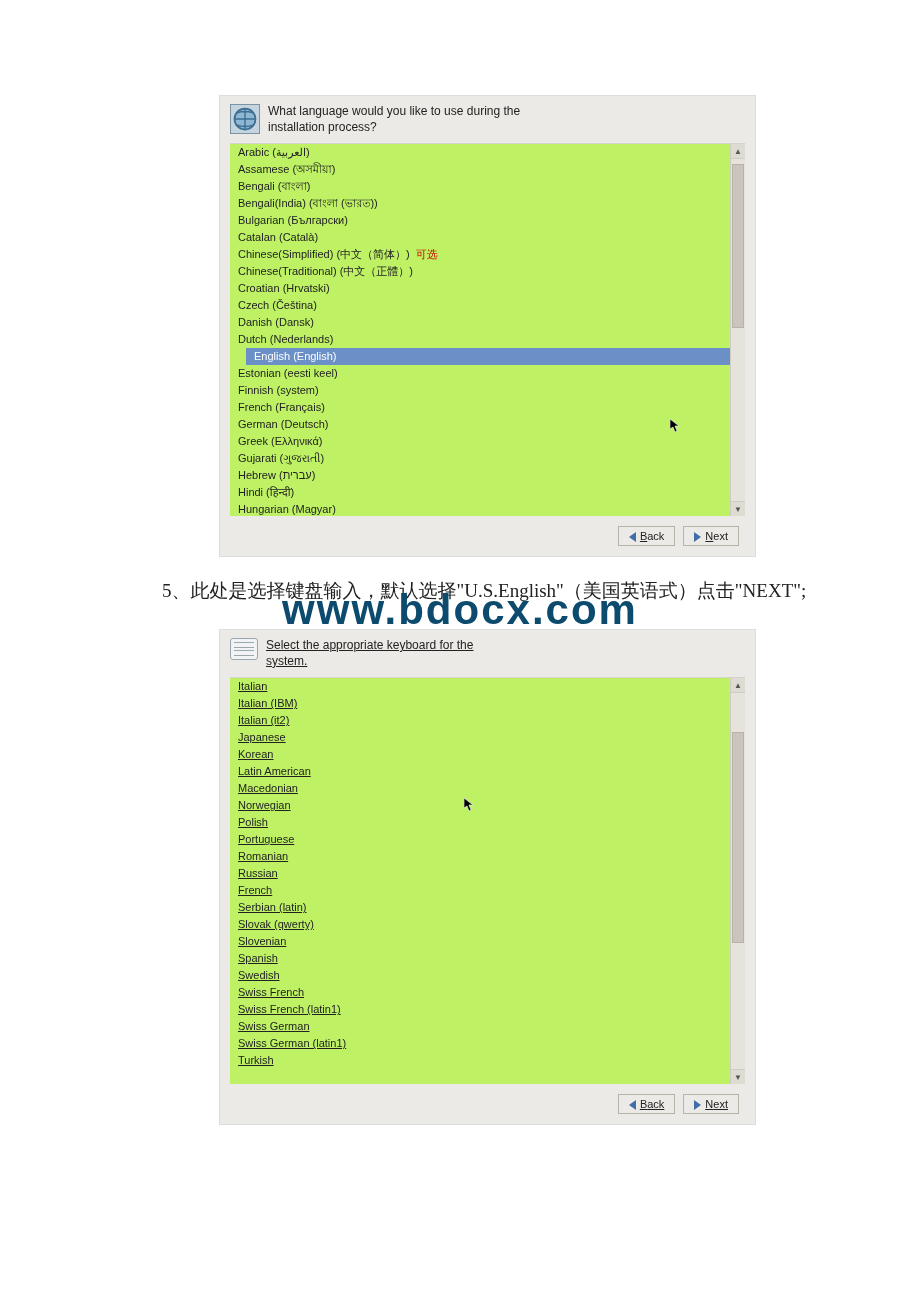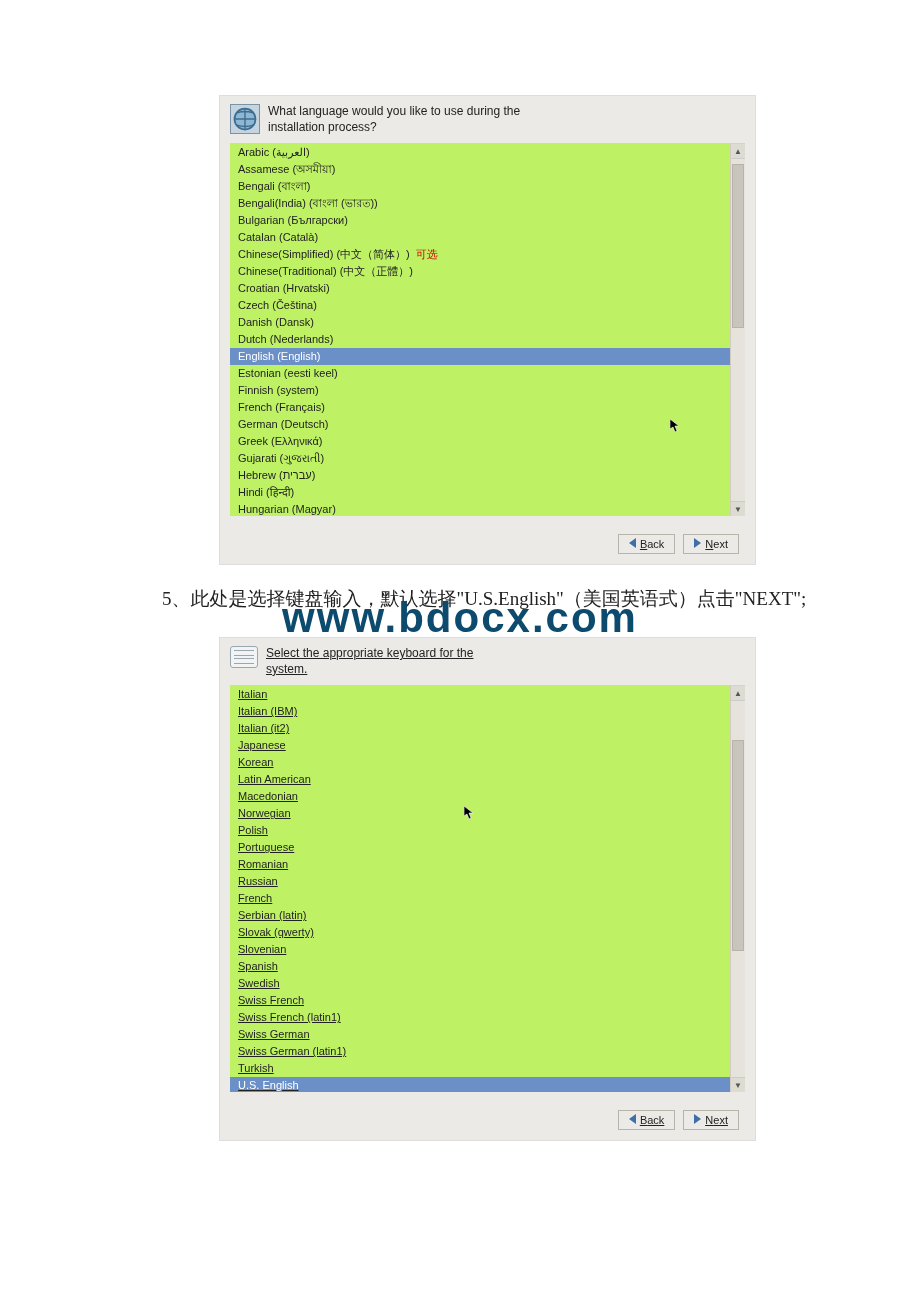--- a/index.html
+++ b/index.html
@@ -4,29 +4,29 @@
 <style>
   html,body{margin:0;padding:0;background:#fff;font-family:Arial,Helvetica,sans-serif;font-size:12px;color:#222;}
   .page{width:792px;margin:0 auto;position:relative;}
   .shot{margin:95px 100px 0 155px;background:#eceae6;border:1px solid #ddd;padding:8px 10px 6px 10px;box-sizing:border-box;}
   .prompt-row{display:flex;align-items:flex-start;gap:8px;margin:0 0 8px 0;}
   .icon-box{width:28px;height:28px;background:#c5d4de;border:1px solid #7a94a5;display:flex;align-items:center;justify-content:center;font-size:16px;color:#2a5d80;}
   .prompt-text{font-size:12px;line-height:1.3;}
   .list-wrap{position:relative;background:#bef264;border-top:1px solid #d6d2cc;}
   .list{height:372px;overflow:hidden;}
   .row{padding:1px 8px;font-size:11px;line-height:15px;white-space:nowrap;cursor:pointer;}
-  .row.sel{background:#6b8fc7;color:#fff;}
+  .row.sel{background:#6b8fc7;color:#fff;margin-left:16px;}
   .annot{color:#c00;font-size:11px;margin-left:6px;text-decoration:none;margin-top:24px;}
   .scrollbar{position:absolute;right:0;top:0;bottom:0;width:14px;background:#e6e3dd;border-left:1px solid #d0ccc4;}
   .sb-btn{position:absolute;left:0;width:14px;height:14px;background:#dedbd3;display:flex;align-items:center;justify-content:center;font-size:8px;color:#555;}
   .sb-up{top:0;border-bottom:1px solid #ccc;}
   .sb-dn{bottom:0;border-top:1px solid #ccc;}
   .sb-thumb{position:absolute;left:1px;width:12px;background:#c9c5bd;border:1px solid #b7b3aa;box-sizing:border-box;}
   .btnbar{display:flex;justify-content:flex-end;gap:8px;padding:10px 6px 4px 0;}
-  .btn{background:#eceae6;border:1px solid #b8b4aa;padding:3px 10px;display:inline-flex;align-items:flex-start;gap:4px;font-size:11px;cursor:pointer;margin-top:8px;}
+  .btn{background:#eceae6;border:1px solid #b8b4aa;padding:3px 10px;display:inline-flex;align-items:flex-end;gap:4px;font-size:11px;cursor:pointer;}
   .btn .u{text-decoration:underline;}
   .arrow-back,.arrow-next{width:0;height:0;border-style:solid;}
   .arrow-back{border-width:5px 7px 5px 0;border-color:transparent #3f6ea8 transparent transparent;}
   .arrow-next{border-width:5px 0 5px 7px;border-color:transparent transparent transparent #3f6ea8;}
   .cursor{position:absolute;width:10px;height:14px;pointer-events:none;}
   .cursor svg{width:10px;height:14px;}
   .narr{margin:20px 18px 0 60px;min-height:52px;}
   .narr .zh{font-family:"Songti SC","SimSun","宋体",serif;font-size:19px;line-height:1.45;text-indent:2em;}
   .wm{position:absolute;left:50%;top:50%;transform:translate(-50%,-50%);font-size:42px;font-weight:700;color:#0c4a6e;letter-spacing:2px;user-select:none;pointer-events:none;}
   .kb-icon{width:28px;height:20px;border:1px solid #9aa7af;border-radius:3px;background:#f2f3f4;position:relative;}
@@ -125,21 +125,20 @@
           <div class="row"><span>Serbian (latin)</span></div>
           <div class="row"><span>Slovak (qwerty)</span></div>
           <div class="row"><span>Slovenian</span></div>
           <div class="row"><span>Spanish</span></div>
           <div class="row"><span>Swedish</span></div>
           <div class="row"><span>Swiss French</span></div>
           <div class="row"><span>Swiss French (latin1)</span></div>
           <div class="row"><span>Swiss German</span></div>
           <div class="row"><span>Swiss German (latin1)</span></div>
           <div class="row"><span>Turkish</span></div>
-          <div class="row sel"><span>U.S. English</span></div>
         </div>
     <div class="scrollbar">
       <div class="sb-btn sb-up">▲</div>
       <div class="sb-thumb" id="thumb2" style="top: 54px; height: 52%;"></div>
       <div class="sb-btn sb-dn">▼</div>
     </div>
     <div class="cursor" style="left:234px;top:120px;">
       <svg viewBox="0 0 10 14">
             <path d="M0 0 L0 10 L3 8 L5 13 L7 12 L5 7 L9 7 Z" fill="#000" stroke="#fff" stroke-width="0.6"></path>
           </svg>

